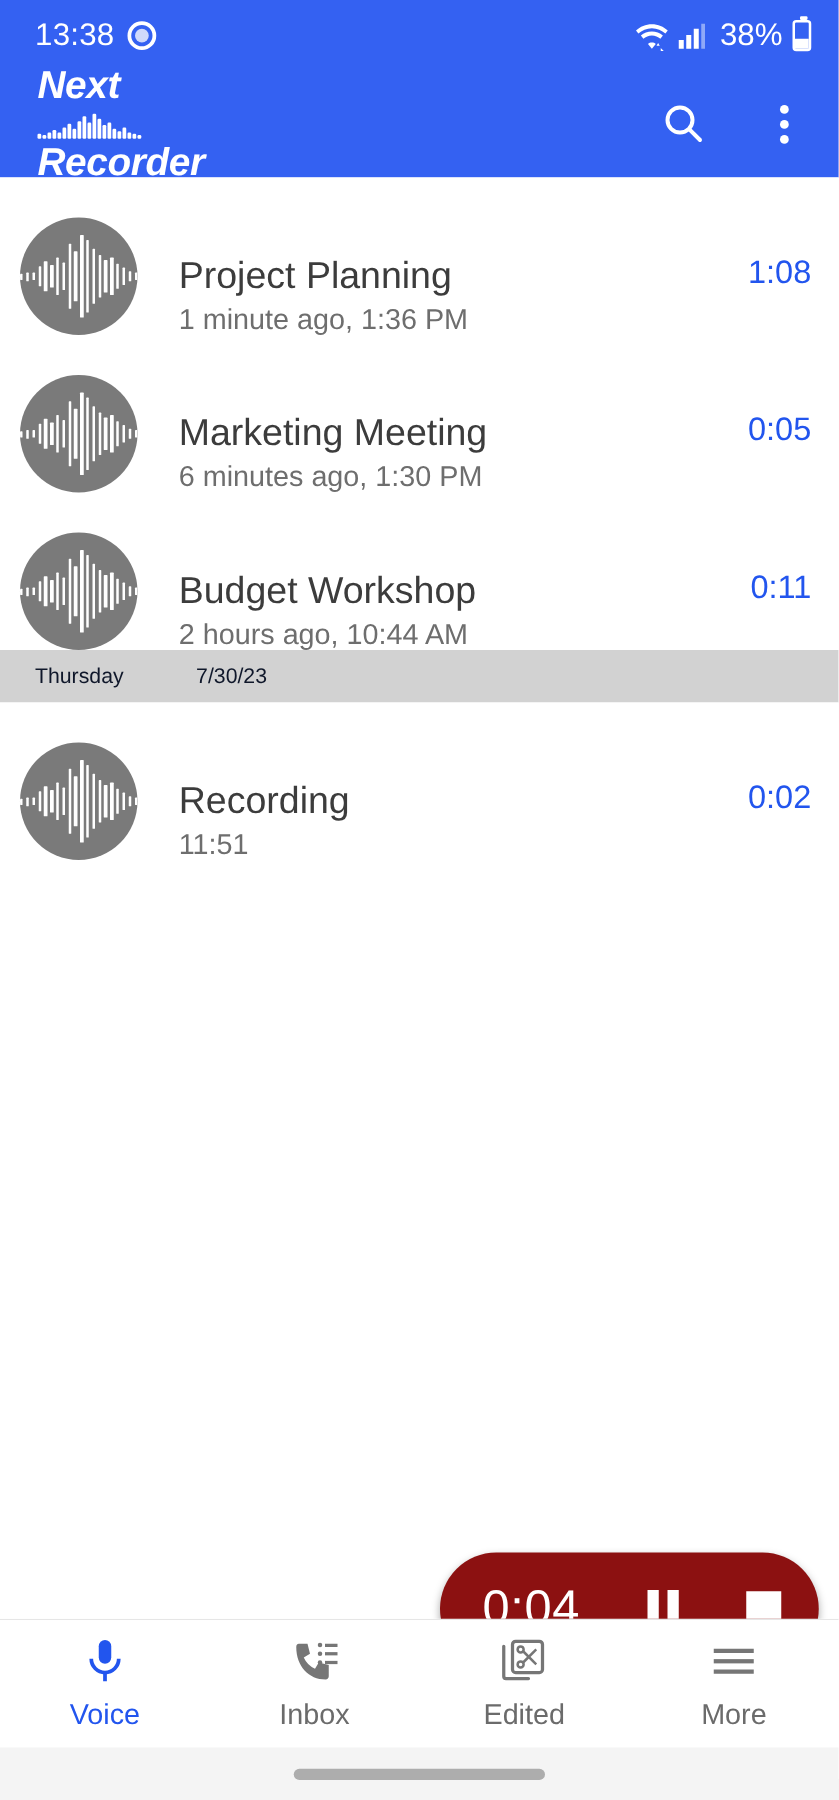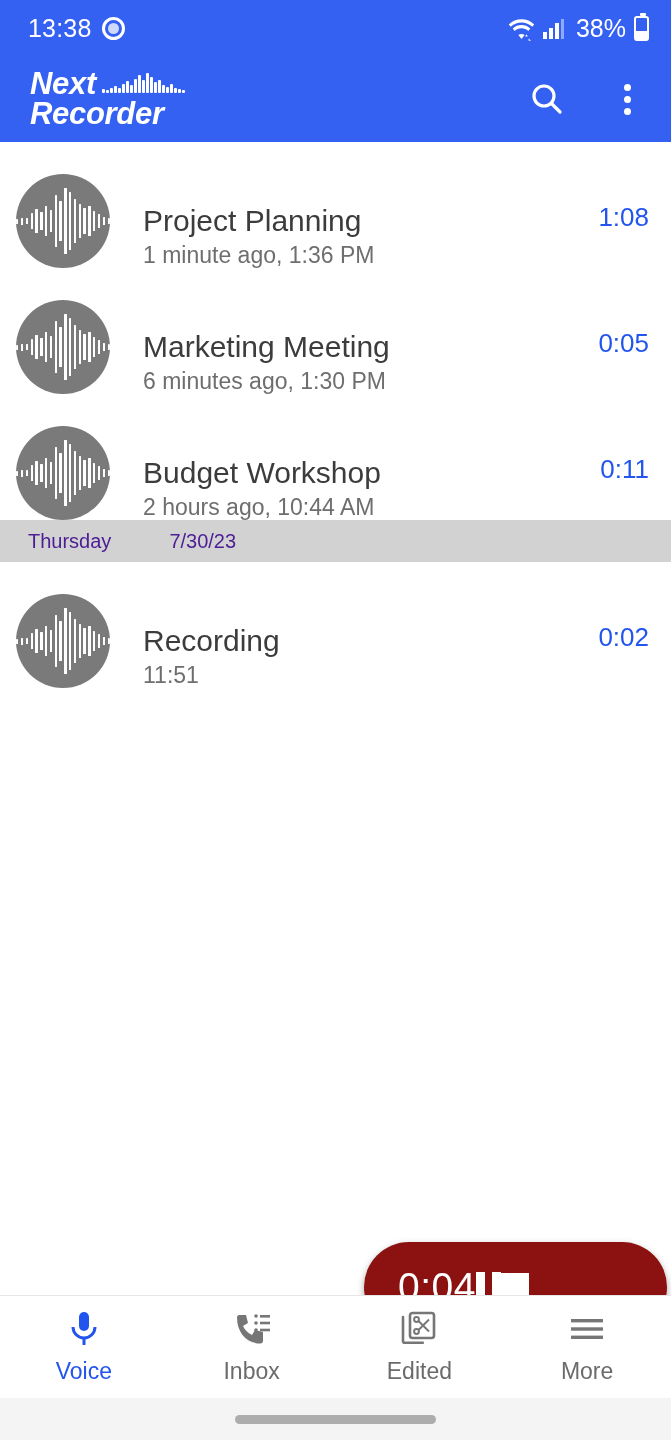--- a/index.html
+++ b/index.html
@@ -108,22 +108,23 @@
     box-sizing: border-box;
     flex: none;
   }
   .brand {
     display: flex;
     flex-direction: column;
     line-height: 0.98;
   }
   .brand-row1 {
     display: flex;
-    align-items: center;
+    align-items: flex-start;
     gap: 6px;
+    flex-direction: column;
   }
   .brand-text {
     color: #ffffff;
     font-size: 31px;
     font-weight: bold;
     font-style: italic;
     letter-spacing: -0.3px;
   }
   .brand-wave {
     display: flex;
@@ -230,38 +231,39 @@
   .date-divider {
     height: 42px;
     background: #d2d2d2;
     display: flex;
     align-items: center;
     padding-left: 28px;
     box-sizing: border-box;
     gap: 58px;
   }
   .date-divider span {
-    font-size: 20px;
-    color: #4c1d95;
+    font-size: 17px;
+    color: #0f172a;
   }
 
   
   .rec-pill {
     position: absolute;
-    left: 364px;
+    left: 352px;
     top: 1100px;
     width: 303px;
     height: 90px;
     background: #8C1111;
     border-radius: 45px;
     display: flex;
     align-items: center;
     box-shadow: 0 3px 7px rgba(0,0,0,0.35);
     padding: 0 30px 0 34px;
     box-sizing: border-box;
+    justify-content: space-between;
   }
   .pill-time {
     color: #ffffff;
     font-size: 39px;
     letter-spacing: 0.5px;
   }
   .pill-pause {
     display: flex;
     gap: 7px;
     align-items: center;

